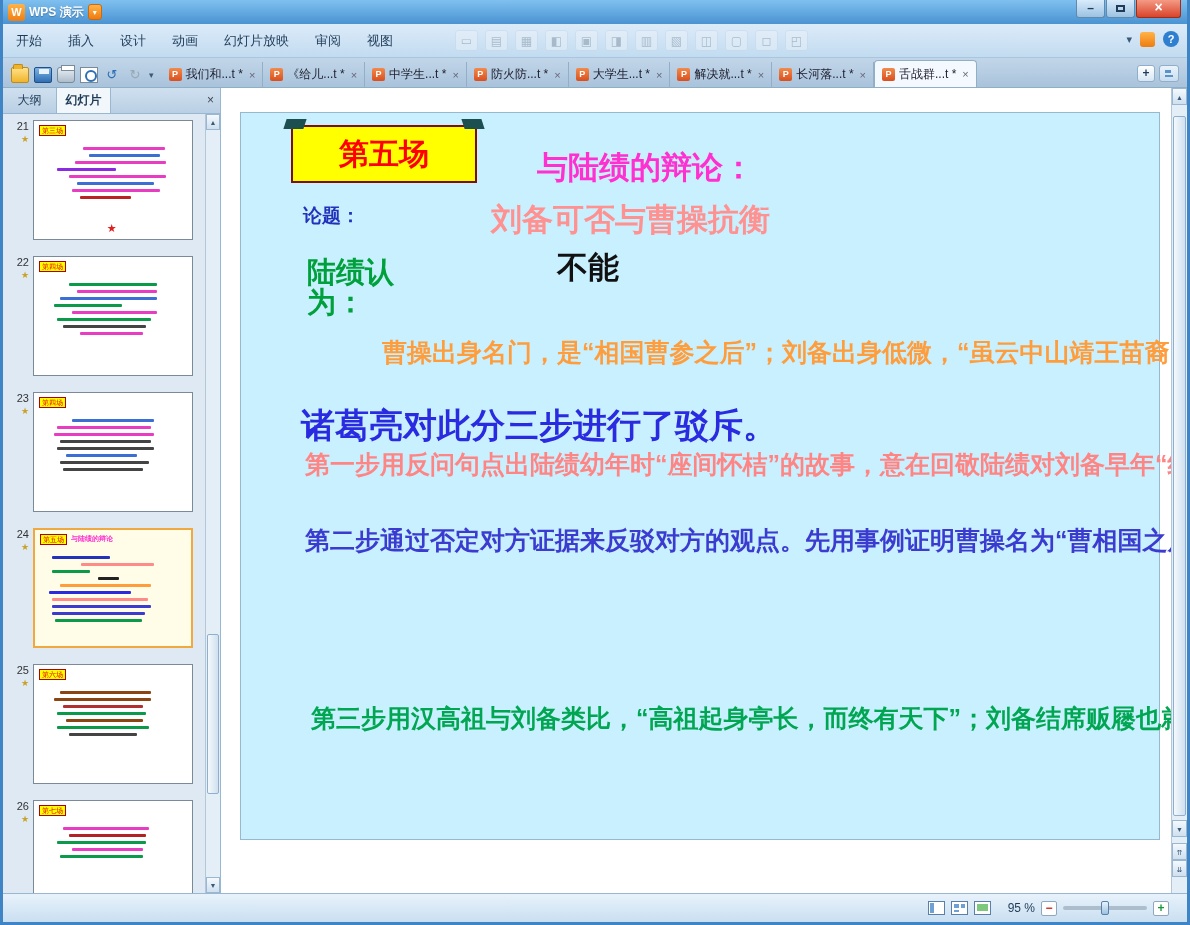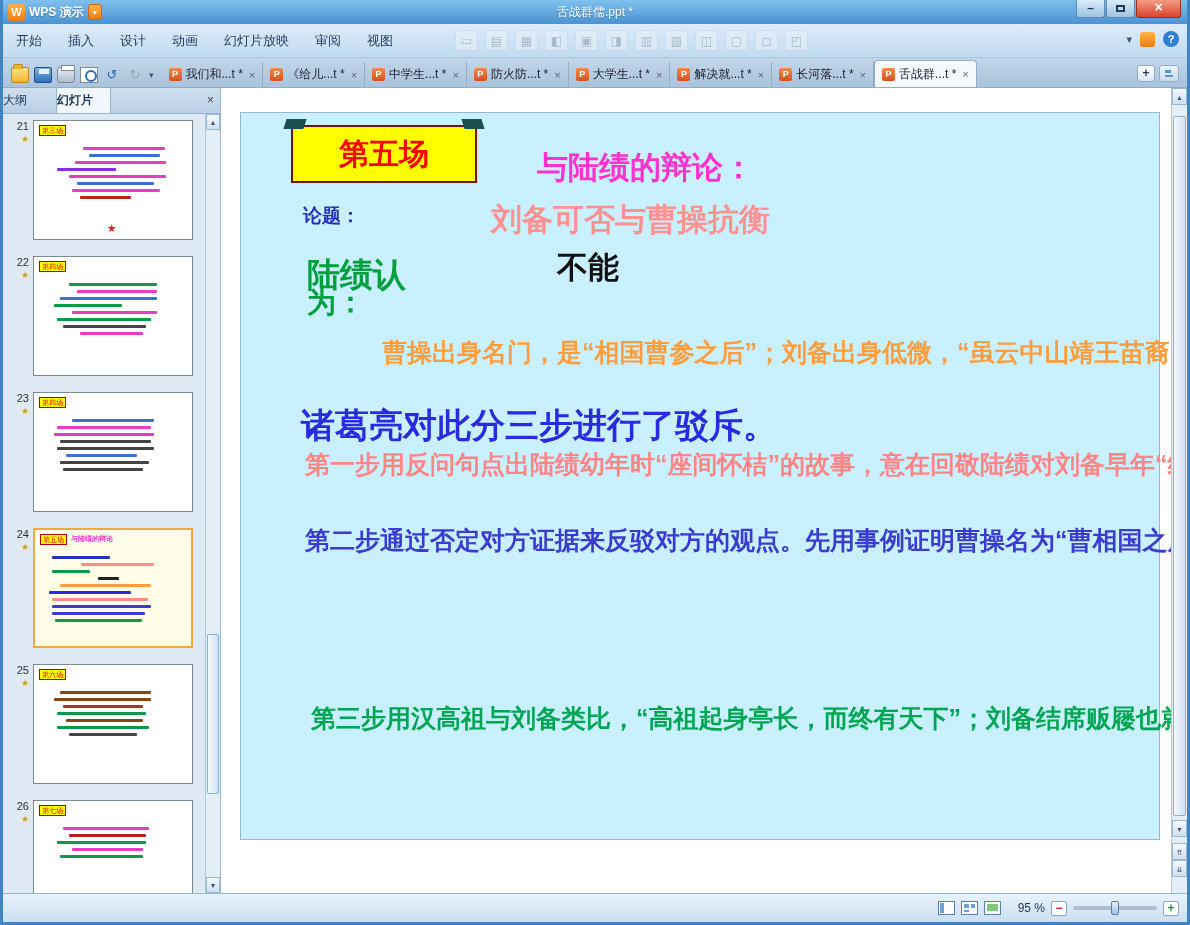--- a/index.html
+++ b/index.html
@@ -51,21 +51,21 @@
   .tabrow-right { display:flex; align-items:center; gap:4px; padding:0 8px 5px 6px; }
   .newtab-btn { width:18px; height:17px; background:linear-gradient(#fff,#d7e6f3); border:1px solid #8fafc9; border-radius:3px; color:#1f3b57; font-size:12px; font-weight:bold; text-align:center; line-height:15px; }
   .tablist-btn { width:20px; height:17px; background:linear-gradient(#eaf3fb,#c9ddef); border:1px solid #8fafc9; border-radius:3px; position:relative; }
   .tablist-btn::before { content:""; position:absolute; inset:4px 5px; background:linear-gradient(#5a93c9,#5a93c9) 0 0/6px 3px no-repeat,linear-gradient(#5a93c9,#5a93c9) 0 5px/9px 3px no-repeat; }
 
   
   .content { display:flex; height:805px; }
 
   .sidepanel { width:218px; background:#dfe9f3; border-right:1px solid #9ab7d2; display:flex; flex-direction:column; }
   .panel-tabs { height:26px; background:linear-gradient(#cfe0ef,#b9cfe4); border-bottom:1px solid #9ab7d2; display:flex; align-items:stretch; font-size:12px; color:#1f3b57; position:relative; }
-  .panel-tab { width:54px; text-align:left; line-height:25px; border-right:1px solid #9ab7d2; }
+  .panel-tab { width:54px; text-align:center; line-height:25px; border-right:1px solid #9ab7d2; }
   .panel-tab.active { background:#f2f7fc; font-weight:bold; }
   .panel-close { position:absolute; right:6px; top:5px; color:#445; font-size:12px; }
   .thumb-area { position:relative; flex:1; overflow:hidden; }
   .thumb-list { position:absolute; left:0; top:0; right:15px; bottom:0; overflow:hidden; padding-top:6px; }
   .thumb-row { display:flex; margin-bottom:16px; }
   .num-col { width:30px; text-align:right; padding-right:4px; font-size:11px; color:#333; }
   .num-col .tstar { display:block; color:#c9a227; font-size:9px; margin-top:2px; }
   .thumb-box { width:160px; height:120px; background:#fff; border:1px solid #7a8a99; position:relative; padding:4px 5px; }
   .thumb-box.selected { border:2px solid #efa93f; background:#fffce8; }
   .t-banner { display:inline-block; background:#ffff00; border:1px solid #b00000; color:#e00000; font-size:7px; line-height:9px; padding:0 2px; vertical-align:top; }
@@ -82,21 +82,21 @@
   .canvas { position:absolute; left:19px; top:24px; width:920px; height:728px; background:var(--c-slide-bg,#c8f0fe); border:1px solid #9ab7d2; }
 
   
   .canvas [class^="s-"] { position:absolute; white-space:nowrap; }
   .s-banner { left:50px; top:12px; width:186px; height:58px; background:var(--c-banner-bg,#ffff00); border:2px solid #7a1010; color:var(--c-banner-text,#ff0000); font-size:30px; font-weight:bold; line-height:54px; text-align:center; }
   .s-banner::before, .s-banner::after { content:""; position:absolute; top:-8px; width:20px; height:10px; background:#1c4f4f; transform:skewX(-18deg); }
   .s-banner::before { left:-8px; } .s-banner::after { right:-8px; transform:skewX(18deg); }
   .s-title  { left:296px; top:22px; color:var(--c-title,#ff2fd0); font-size:31px; font-weight:bold;margin-top:12px; }
   .s-topic-label { left:62px; top:90px; color:var(--c-topic-label,#2233bb); font-size:19px; font-weight:bold; }
   .s-topic-value { left:250px; top:86px; color:var(--c-topic-value,#ff9191); font-size:31px; font-weight:600; }
-  .s-debater { left:66px; top:140px; color:var(--c-stance-green,#00a03c); font-size:33px; font-weight:600; }
+  .s-debater { left:66px; top:140px; color:var(--c-stance-green,#00a03c); font-size:29px; font-weight:600; }
   .s-stance { left:316px; top:134px; color:#111; font-size:31px; font-weight:bold; }
   .s-wrap { left:66px; top:170px; color:var(--c-stance-green,#00a03c); font-size:29px; font-weight:600; z-index:1; }
   .s-reason { left:62px; top:180px; color:var(--c-reason,#ff2fd0); font-size:29px; font-weight:bold; z-index:2; }
   .s-quote { left:66px; top:222px; width:820px; color:var(--c-quote,#ff9d3c); font-size:25px; line-height:35px; font-weight:600; white-space:normal; text-indent:3em; }
   .s-heading { left:60px; top:290px; color:var(--c-heading,#2a2ae0); font-size:34px; font-weight:bold; }
   .s-step1 { left:64px; top:334px; width:840px; color:var(--c-step1,#ff8585); font-size:25px; line-height:34px; font-weight:600; white-space:normal; }
   .s-step2 { left:64px; top:410px; width:830px; color:var(--c-step2,#3b3bd0); font-size:25px; line-height:34px; font-weight:600; white-space:normal; }
   .s-step3 { left:70px; top:588px; width:840px; color:var(--c-step3,#00a651); font-size:25px; line-height:35px; font-weight:600; white-space:normal; }
 
   .notes-strip { position:absolute; left:0; right:16px; bottom:0; height:41px; background:#fff; border-top:1px solid #b5c7d6; font-size:14px; color:#222; line-height:40px; padding-left:28px; }
@@ -106,21 +106,21 @@
   .v-thumb { position:absolute; left:1px; right:1px; top:28px; height:700px; background:linear-gradient(90deg,#f4f9fd,#cfe0ef); border:1px solid #8fb0cc; border-radius:2px; }
   .v-down { position:absolute; top:732px; left:0; right:0; }
   .v-prev { position:absolute; top:755px; left:0; right:0; }
   .v-next { position:absolute; top:772px; left:0; right:0; }
 
   
   .statusbar { height:29px; background:linear-gradient(#e8f2fb,#c9dff1); border-top:1px solid #9ab7d2; display:flex; align-items:center; font-size:12px; color:#1f3b57; }
   .status-cell { height:21px; line-height:20px; padding:0 10px; border:1px solid; border-color:#9ab4cc #fff #fff #9ab4cc; margin-left:4px; }
   .cell-pos { width:348px; }
   .cell-tpl { width:322px; text-align:center; }
-  .status-right { margin-left:auto; display:flex; align-items:center; gap:6px; padding-right:8px; }
+  .status-right { margin-left:auto; display:flex; align-items:center; gap:6px; padding-right:18px; }
   .view-btn { width:17px; height:14px; background:#fff; border:1px solid #5a7fa8; position:relative; }
   .view-btn.normal::before { content:""; position:absolute; left:1px; top:1px; bottom:1px; width:4px; background:#6fa0d4; }
   .view-btn.sorter::before { content:""; position:absolute; inset:2px; background:linear-gradient(#6fa0d4,#6fa0d4) 0 0/5px 4px no-repeat,linear-gradient(#6fa0d4,#6fa0d4) 7px 0/5px 4px no-repeat,linear-gradient(#6fa0d4,#6fa0d4) 0 6px/5px 4px no-repeat; }
   .view-btn.show::before { content:""; position:absolute; inset:2px 2px 3px 2px; background:#7ec87e; }
   .zoom-label { width:38px; text-align:right; }
   .zoom-btn { width:16px; height:15px; border:1px solid #8fa8c0; border-radius:2px; font-size:12px; font-weight:bold; text-align:center; line-height:13px; background:#fff; }
   .zoom-out { color:#d02020; } .zoom-in { color:#159a3a; }
   .zoom-track { width:84px; height:4px; background:#aebdcb; border-radius:2px; position:relative; }
   .zoom-thumb { position:absolute; left:38px; top:-5px; width:8px; height:14px; background:linear-gradient(#eaf3fb,#9cc2e2); border:1px solid #5a7fa8; border-radius:2px; }
 </style>
@@ -128,21 +128,20 @@
 <body>
 
 <div class="window">
 
   <div class="titlebar">
     <div class="app-badge">
       <span class="app-logo">W</span>
       <span class="app-name">WPS 演示</span>
       <span class="app-drop">▾</span>
     </div>
-    <div class="doc-title">舌战群儒.ppt *</div>
     <div class="win-btns">
       <div class="win-btn">–</div>
       <div class="win-btn"><span class="maxbox"></span></div>
       <div class="win-btn close">×</div>
     </div>
   </div>
 
   <div class="menubar">
     <div id="menu-tabs" style="display:flex;">
         <div class="menu-tab">开始</div>

